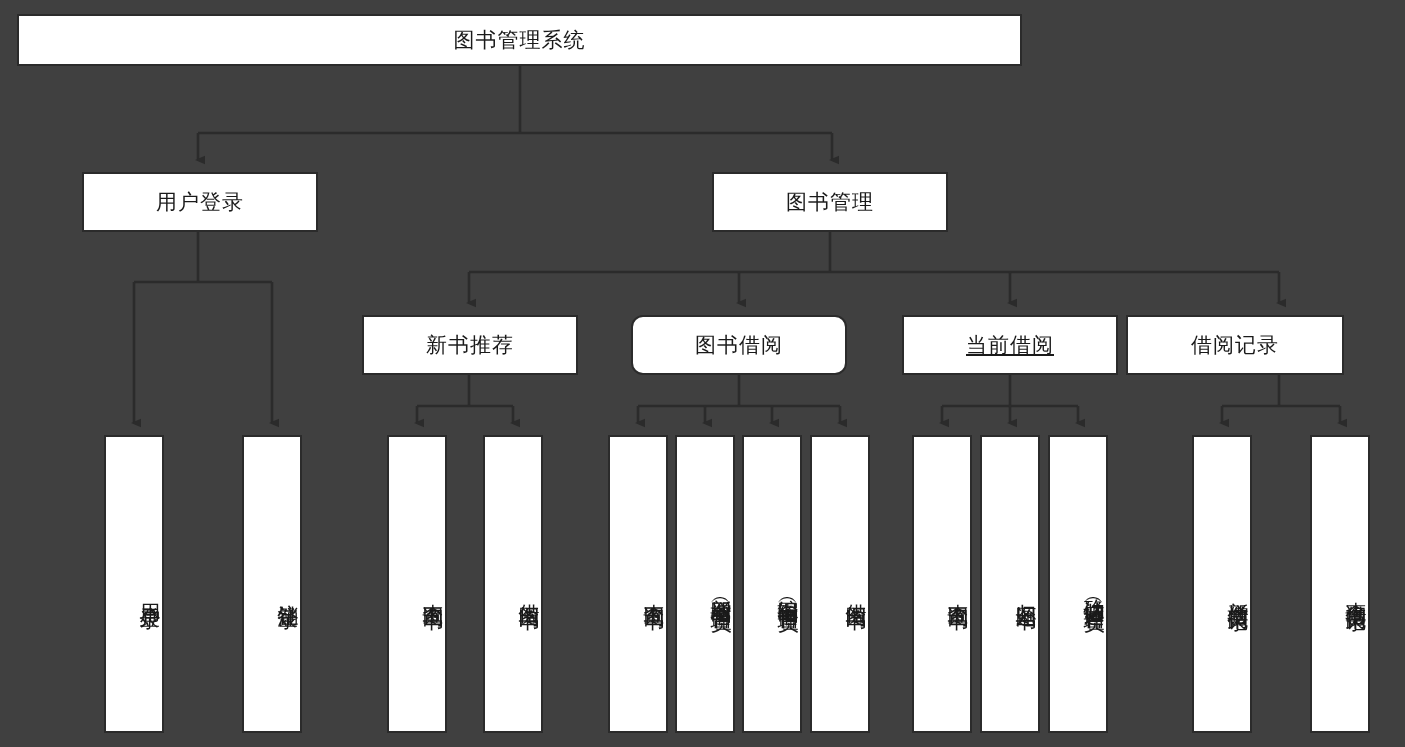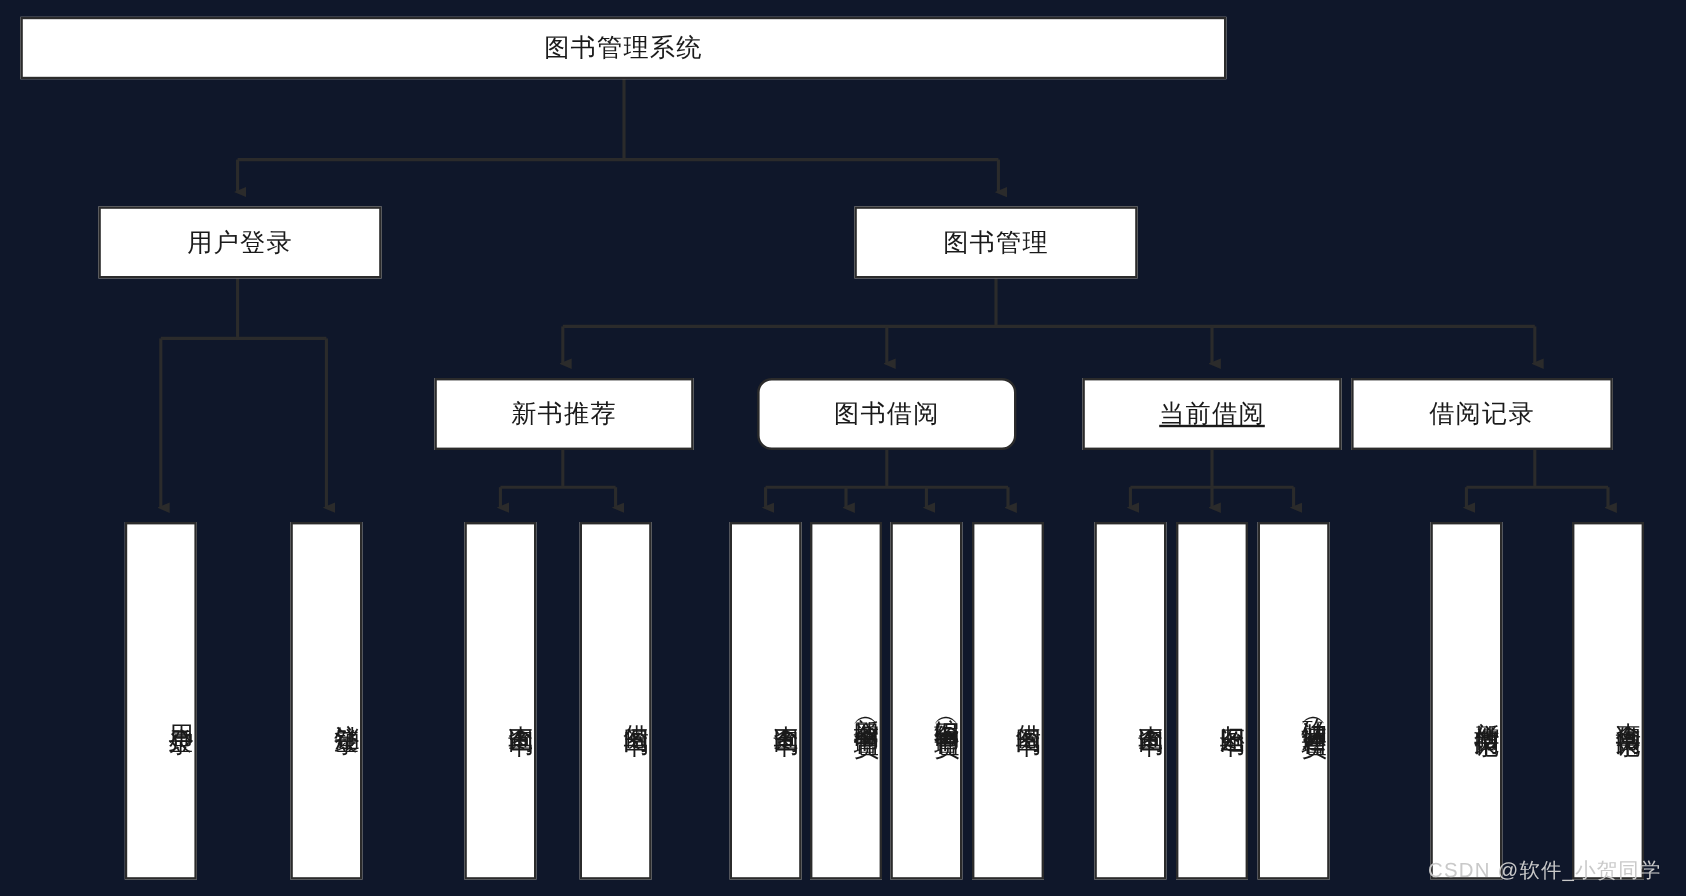--- a/index.html
+++ b/index.html
@@ -1,17 +1,17 @@
 <!DOCTYPE html>
 <html><head>
 <meta charset="utf-8">
 <style>
   html,body{margin:0;padding:0;background:#ffffff;}
   body{font-family:"Liberation Sans","DejaVu Sans",sans-serif;}
-  #canvas{position:relative;width:1405px;height:747px;background:#0f172a;overflow:hidden;}
+  #canvas{position:relative;width:1405px;height:747px;background:#404040;overflow:hidden;}
   .node{position:absolute;box-sizing:border-box;border:2px solid #2b2b2b;background:#ffffff;
         display:flex;align-items:center;justify-content:center;color:#1a1a1a;}
   .node.h{font-size:21px;letter-spacing:1px;}
   .leaf{writing-mode:vertical-rl;text-orientation:upright;font-size:21px;line-height:1.12;
         letter-spacing:2px;padding-top:14px;align-items:flex-start;justify-content:center;}
   .leaf .vtxt{writing-mode:vertical-rl;text-orientation:upright;display:block;}
   svg.links{position:absolute;left:0;top:0;width:1405px;height:747px;pointer-events:none;}
   .watermark{position:absolute;color:#c9c9c9;font-size:17px;letter-spacing:1px;white-space:nowrap;}
 </style>
 </head>
@@ -130,15 +130,14 @@
     <span class="vtxt">确认归还（管理员）</span>
   </div>
 
   <div class="node leaf" style="left:1192px;top:435px;width:60px;height:298px;">
     <span class="vtxt">新增借阅记录</span>
   </div>
   <div class="node leaf" style="left:1310px;top:435px;width:60px;height:298px;">
     <span class="vtxt">查询借阅记录</span>
   </div>
 
-  <div class="watermark" style="left:1190px;top:714px;">CSDN @软件_小贺同学</div>
 
 </div>
 
 </body></html>

